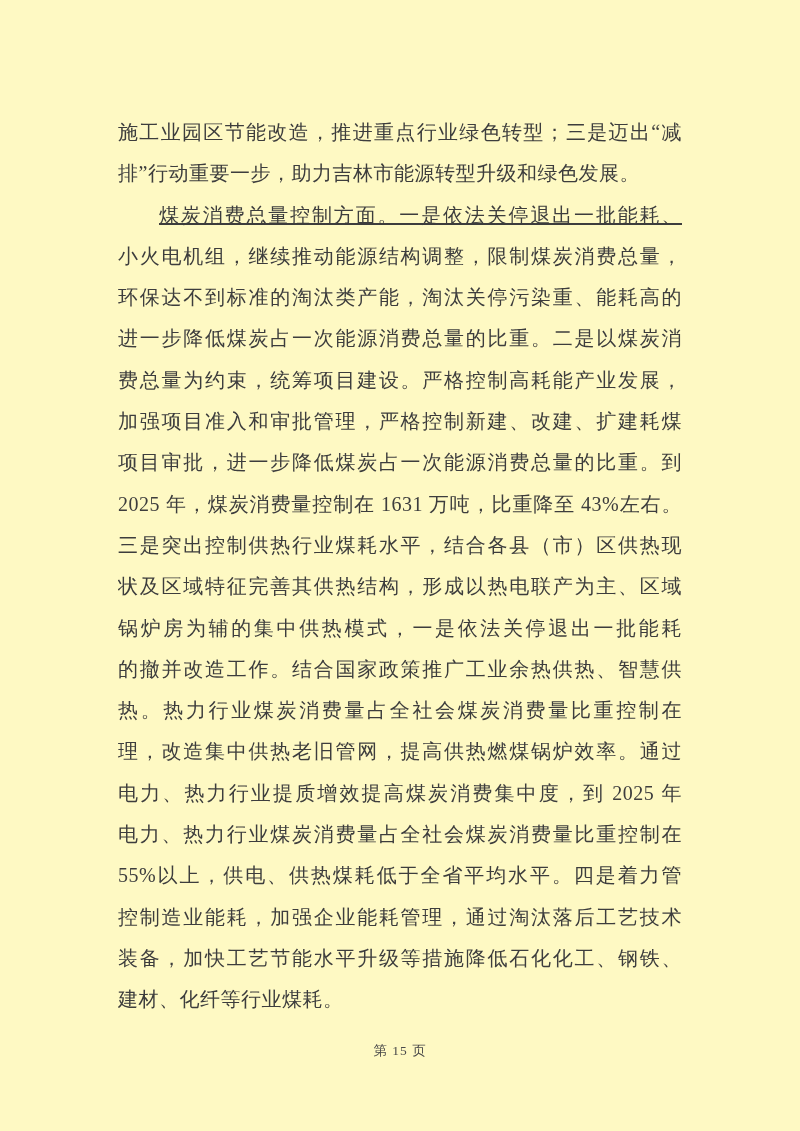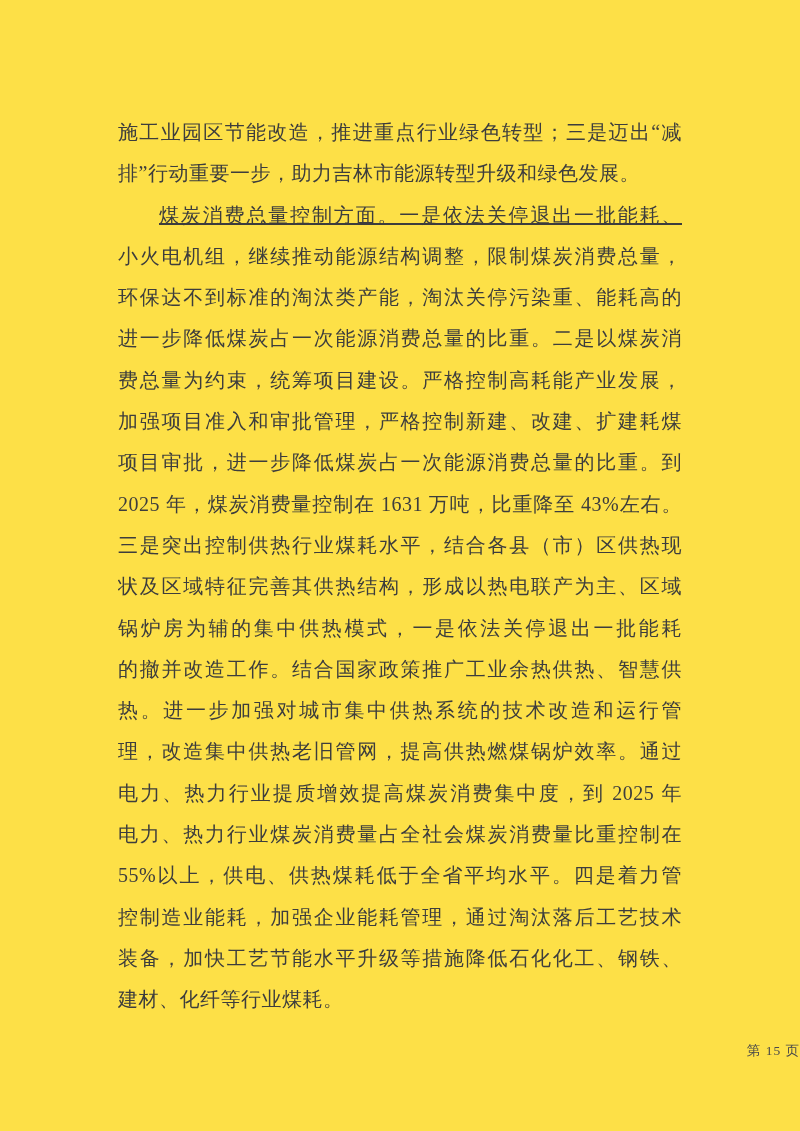--- a/index.html
+++ b/index.html
@@ -9,21 +9,21 @@
   body {
     width: 800px;
     height: 1131px;
     background: #fdfdfd;
     font-family: "Liberation Serif", "DejaVu Serif", serif;
   }
   .page {
     position: relative;
     width: 800px;
     height: 1131px;
-    background: #fde047;
+    background: #fef9c3;
     overflow: hidden;
   }
   .content {
     position: absolute;
     left: 118px;
     top: 112px;
     width: 564px;
   }
   .line {
     height: 41.3px;
@@ -41,21 +41,21 @@
   }
   .line.indent {
     text-indent: 41px;
     text-decoration: underline;
   }
   .footer {
     position: absolute;
     left: 0;
     right: 0;
     top: 1042px;
-    text-align: right;
+    text-align: center;
     font-size: 13.5px;
     color: #4a4a4a;
     letter-spacing: 1px;
   }
 </style>
 </head>
 <body>
 
 <div class="page">
   <div class="content">
@@ -66,21 +66,21 @@
       <div class="line">环保达不到标准的淘汰类产能，淘汰关停污染重、能耗高的</div>
       <div class="line">进一步降低煤炭占一次能源消费总量的比重。二是以煤炭消</div>
       <div class="line">费总量为约束，统筹项目建设。严格控制高耗能产业发展，</div>
       <div class="line">加强项目准入和审批管理，严格控制新建、改建、扩建耗煤</div>
       <div class="line">项目审批，进一步降低煤炭占一次能源消费总量的比重。到</div>
       <div class="line">2025 年，煤炭消费量控制在 1631 万吨，比重降至 43%左右。</div>
       <div class="line">三是突出控制供热行业煤耗水平，结合各县（市）区供热现</div>
       <div class="line">状及区域特征完善其供热结构，形成以热电联产为主、区域</div>
       <div class="line">锅炉房为辅的集中供热模式，一是依法关停退出一批能耗</div>
       <div class="line">的撤并改造工作。结合国家政策推广工业余热供热、智慧供</div>
-      <div class="line">热。进一步加强对城市集中供热系统的技术改造和运行管</div>
+      <div class="line">热。热力行业煤炭消费量占全社会煤炭消费量比重控制在</div>
       <div class="line">理，改造集中供热老旧管网，提高供热燃煤锅炉效率。通过</div>
       <div class="line">电力、热力行业提质增效提高煤炭消费集中度，到 2025 年</div>
       <div class="line">电力、热力行业煤炭消费量占全社会煤炭消费量比重控制在</div>
       <div class="line">55%以上，供电、供热煤耗低于全省平均水平。四是着力管</div>
       <div class="line">控制造业能耗，加强企业能耗管理，通过淘汰落后工艺技术</div>
       <div class="line">装备，加快工艺节能水平升级等措施降低石化化工、钢铁、</div>
       <div class="line no-justify">建材、化纤等行业煤耗。</div>
     </div>
   <div class="footer">第 15 页</div>
 </div>

